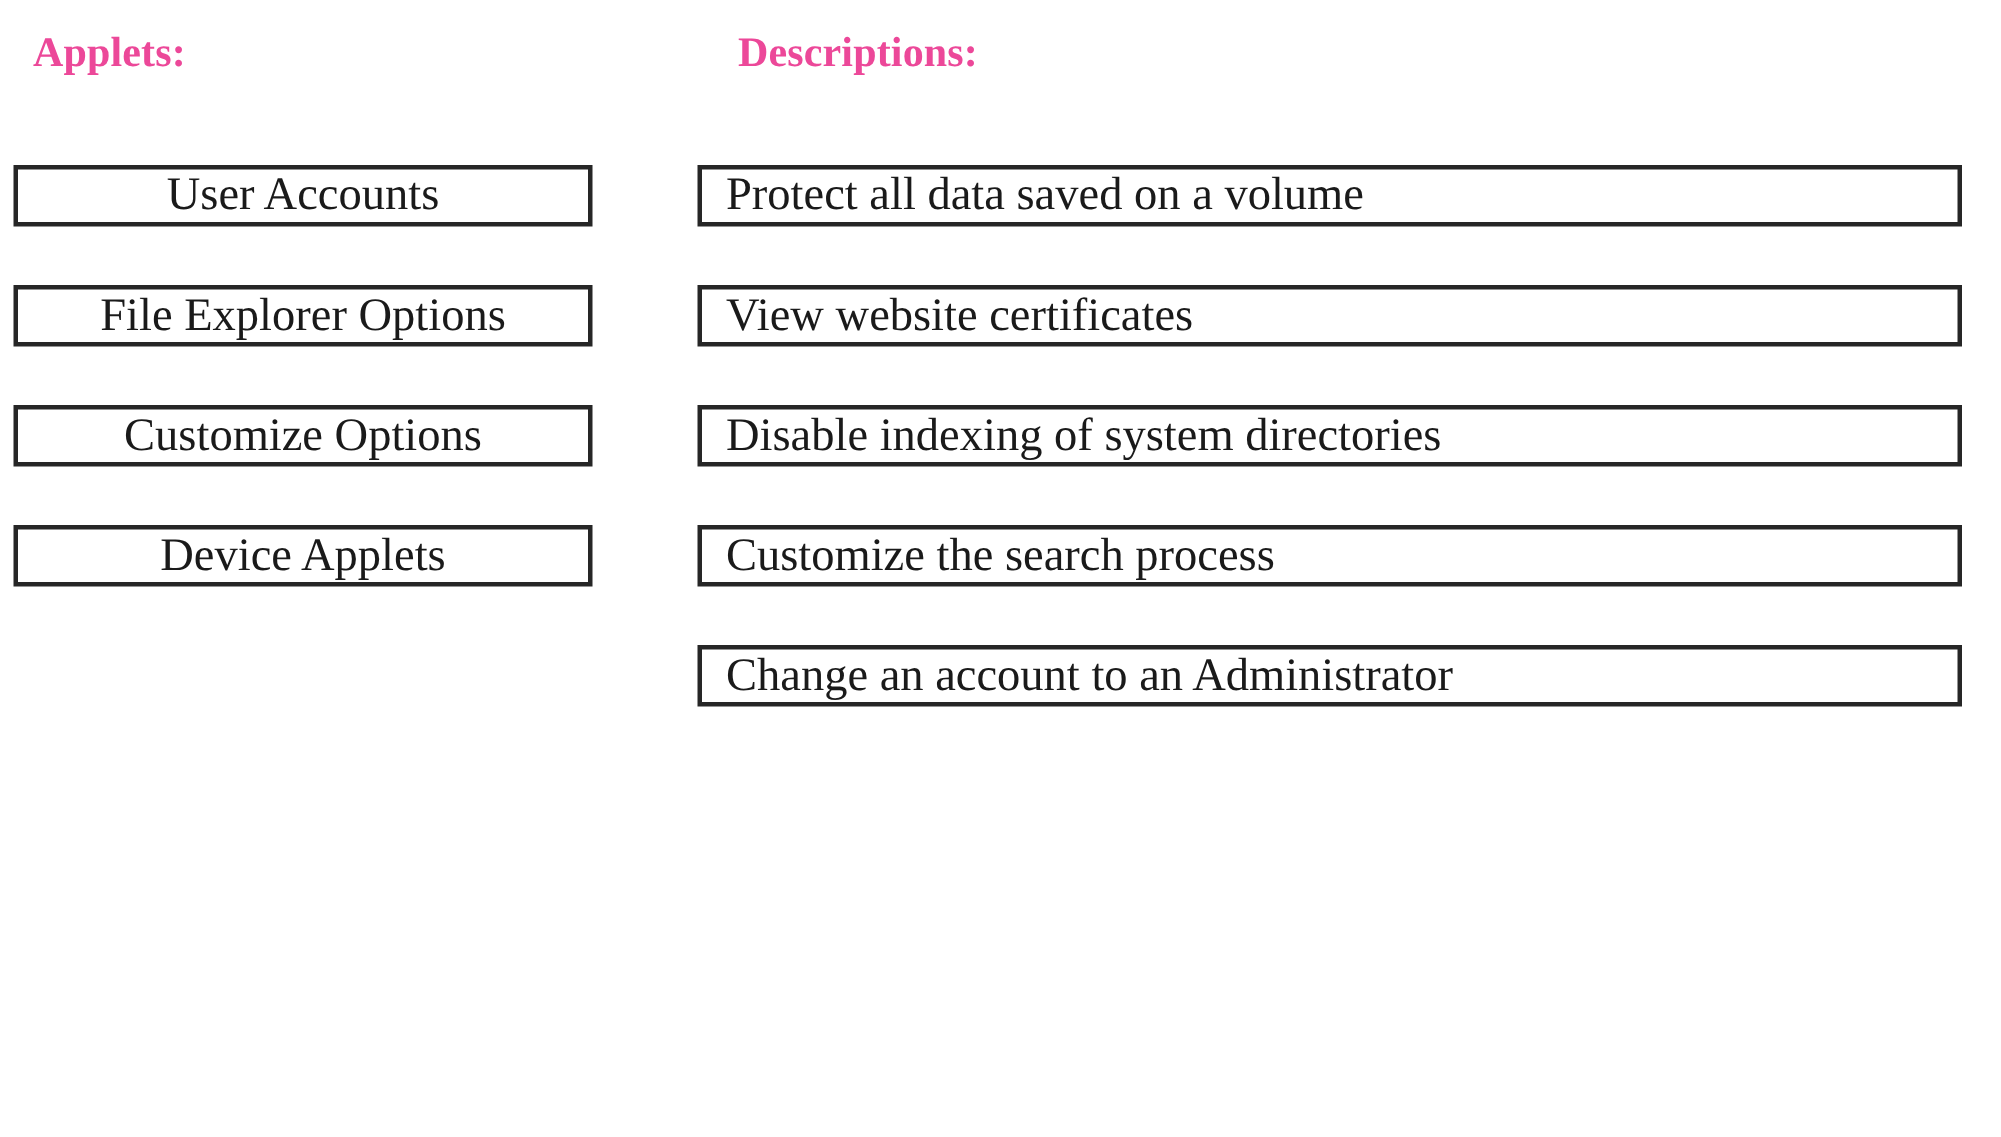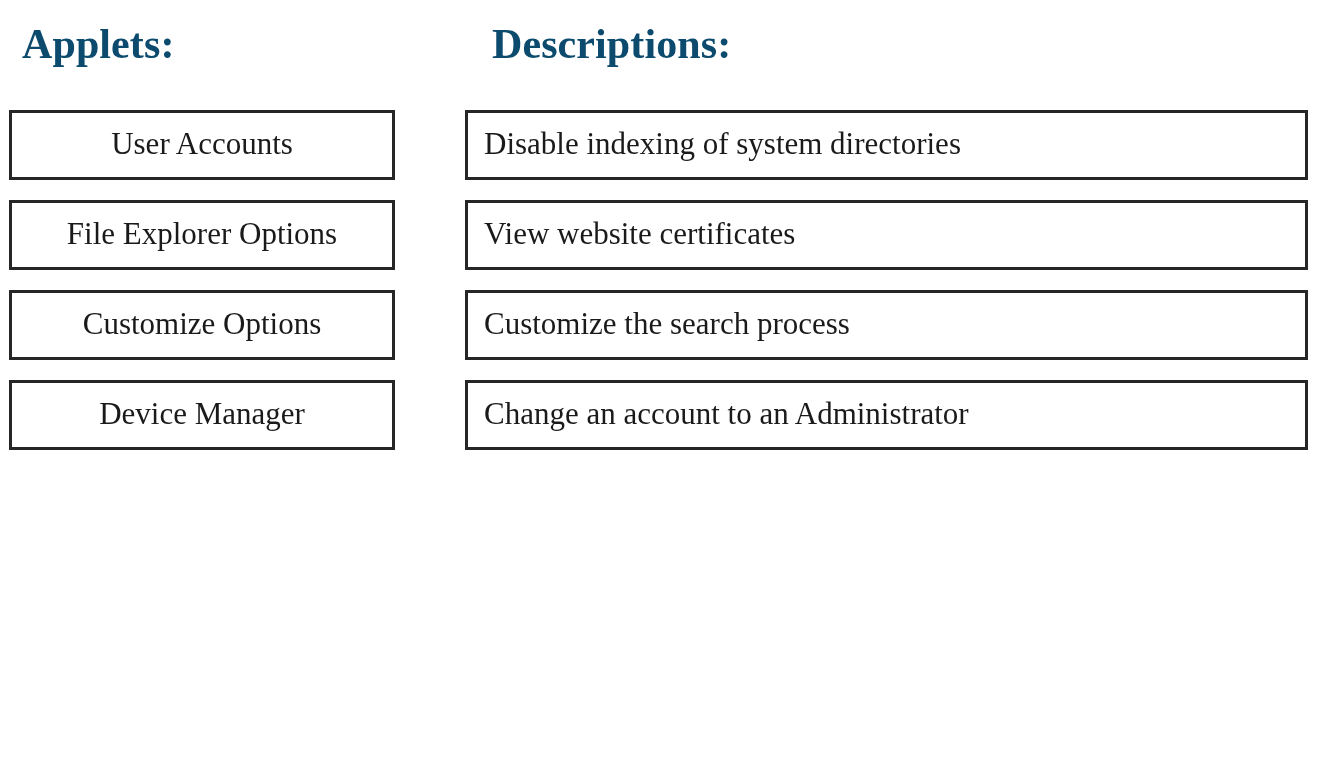--- a/index.html
+++ b/index.html
@@ -33,26 +33,26 @@
   }
   .column--descriptions {
     left: 465px;
     width: 843px;
   }
 
   
   .column-heading {
     position: absolute;
     top: 19px;
-    font-size: 42px;
+    font-size: 28px;
     font-weight: bold;
     line-height: 1.2;
     letter-spacing: 0.1px;
     white-space: nowrap;
-    color: #0c4a6e;
+    color: #ec4899;
   }
   .column--applets .column-heading {
     left: 13px;
   }
   .column--descriptions .column-heading {
     left: 15px;
     margin-left: 12px;
   }
 
   
@@ -61,34 +61,35 @@
     top: 110px;
     left: 0;
     right: 0;
     margin: 0;
     padding: 0;
     list-style: none;
   }
 
   .box {
     box-sizing: border-box;
-    height: 70px;
+    height: 41px;
     border: 3px solid #262626;
     background: #ffffff;
     display: flex;
     align-items: center;
     font-size: 31px;
     line-height: 1.1;
     color: #1a1a1a;
     white-space: nowrap;
     overflow: hidden;
   }
 
   .box + .box {
-    margin-top: 20px;
+    margin-top: 39px;
+    align-items: flex-end;
   }
 
   .column--applets .box {
     width: 386px;
     justify-content: center;
     padding: 0 8px;
   }
 
   .column--descriptions .box {
     width: 843px;
@@ -113,34 +114,37 @@
       <li class="box">
         <span class="box-label">User Accounts</span>
       </li>
       <li class="box">
         <span class="box-label">File Explorer Options</span>
       </li>
       <li class="box">
         <span class="box-label">Customize Options</span>
       </li>
       <li class="box">
-        <span class="box-label">Device Manager</span>
+        <span class="box-label">Device Applets</span>
       </li>
     </ul>
   </div>
 
   <div class="column column--descriptions">
     <div class="column-heading">Descriptions:</div>
 
     <ul class="box-list">
       <li class="box">
-        <span class="box-label">Disable indexing of system directories</span>
+        <span class="box-label">Protect all data saved on a volume</span>
       </li>
       <li class="box">
         <span class="box-label">View website certificates</span>
+      </li>
+      <li class="box">
+        <span class="box-label">Disable indexing of system directories</span>
       </li>
       <li class="box">
         <span class="box-label">Customize the search process</span>
       </li>
       <li class="box">
         <span class="box-label">Change an account to an Administrator</span>
       </li>
     </ul>
   </div>
 

